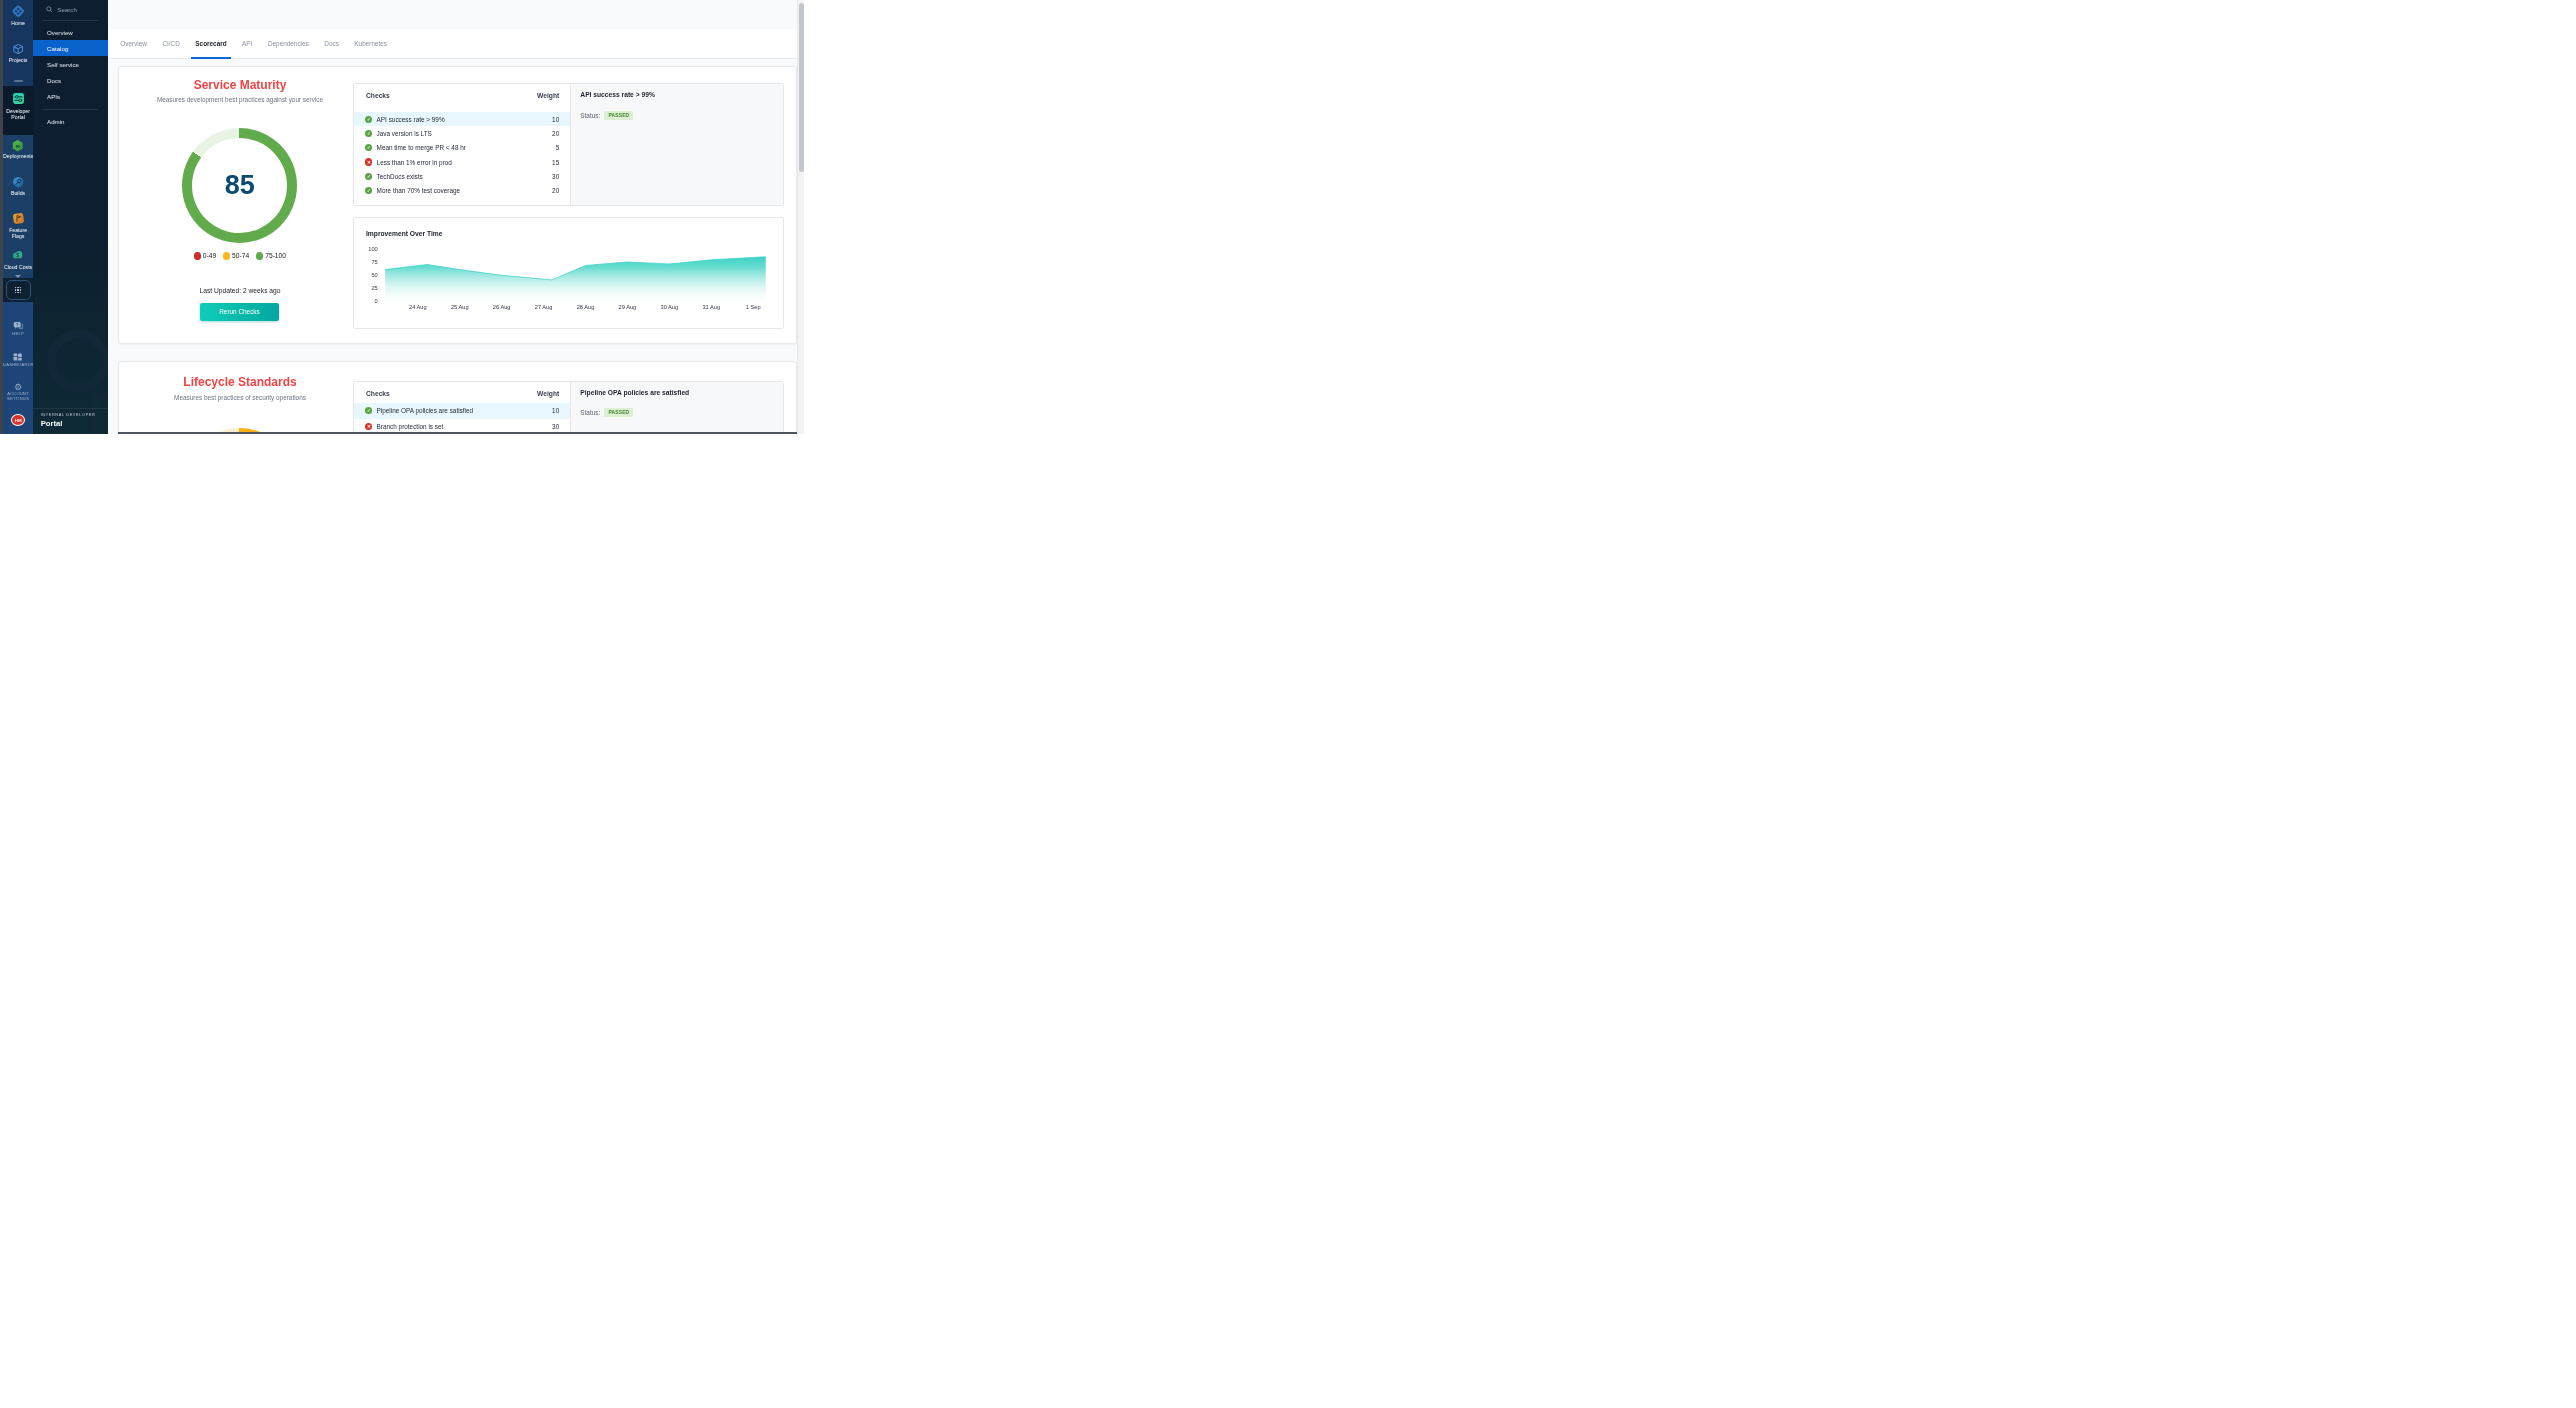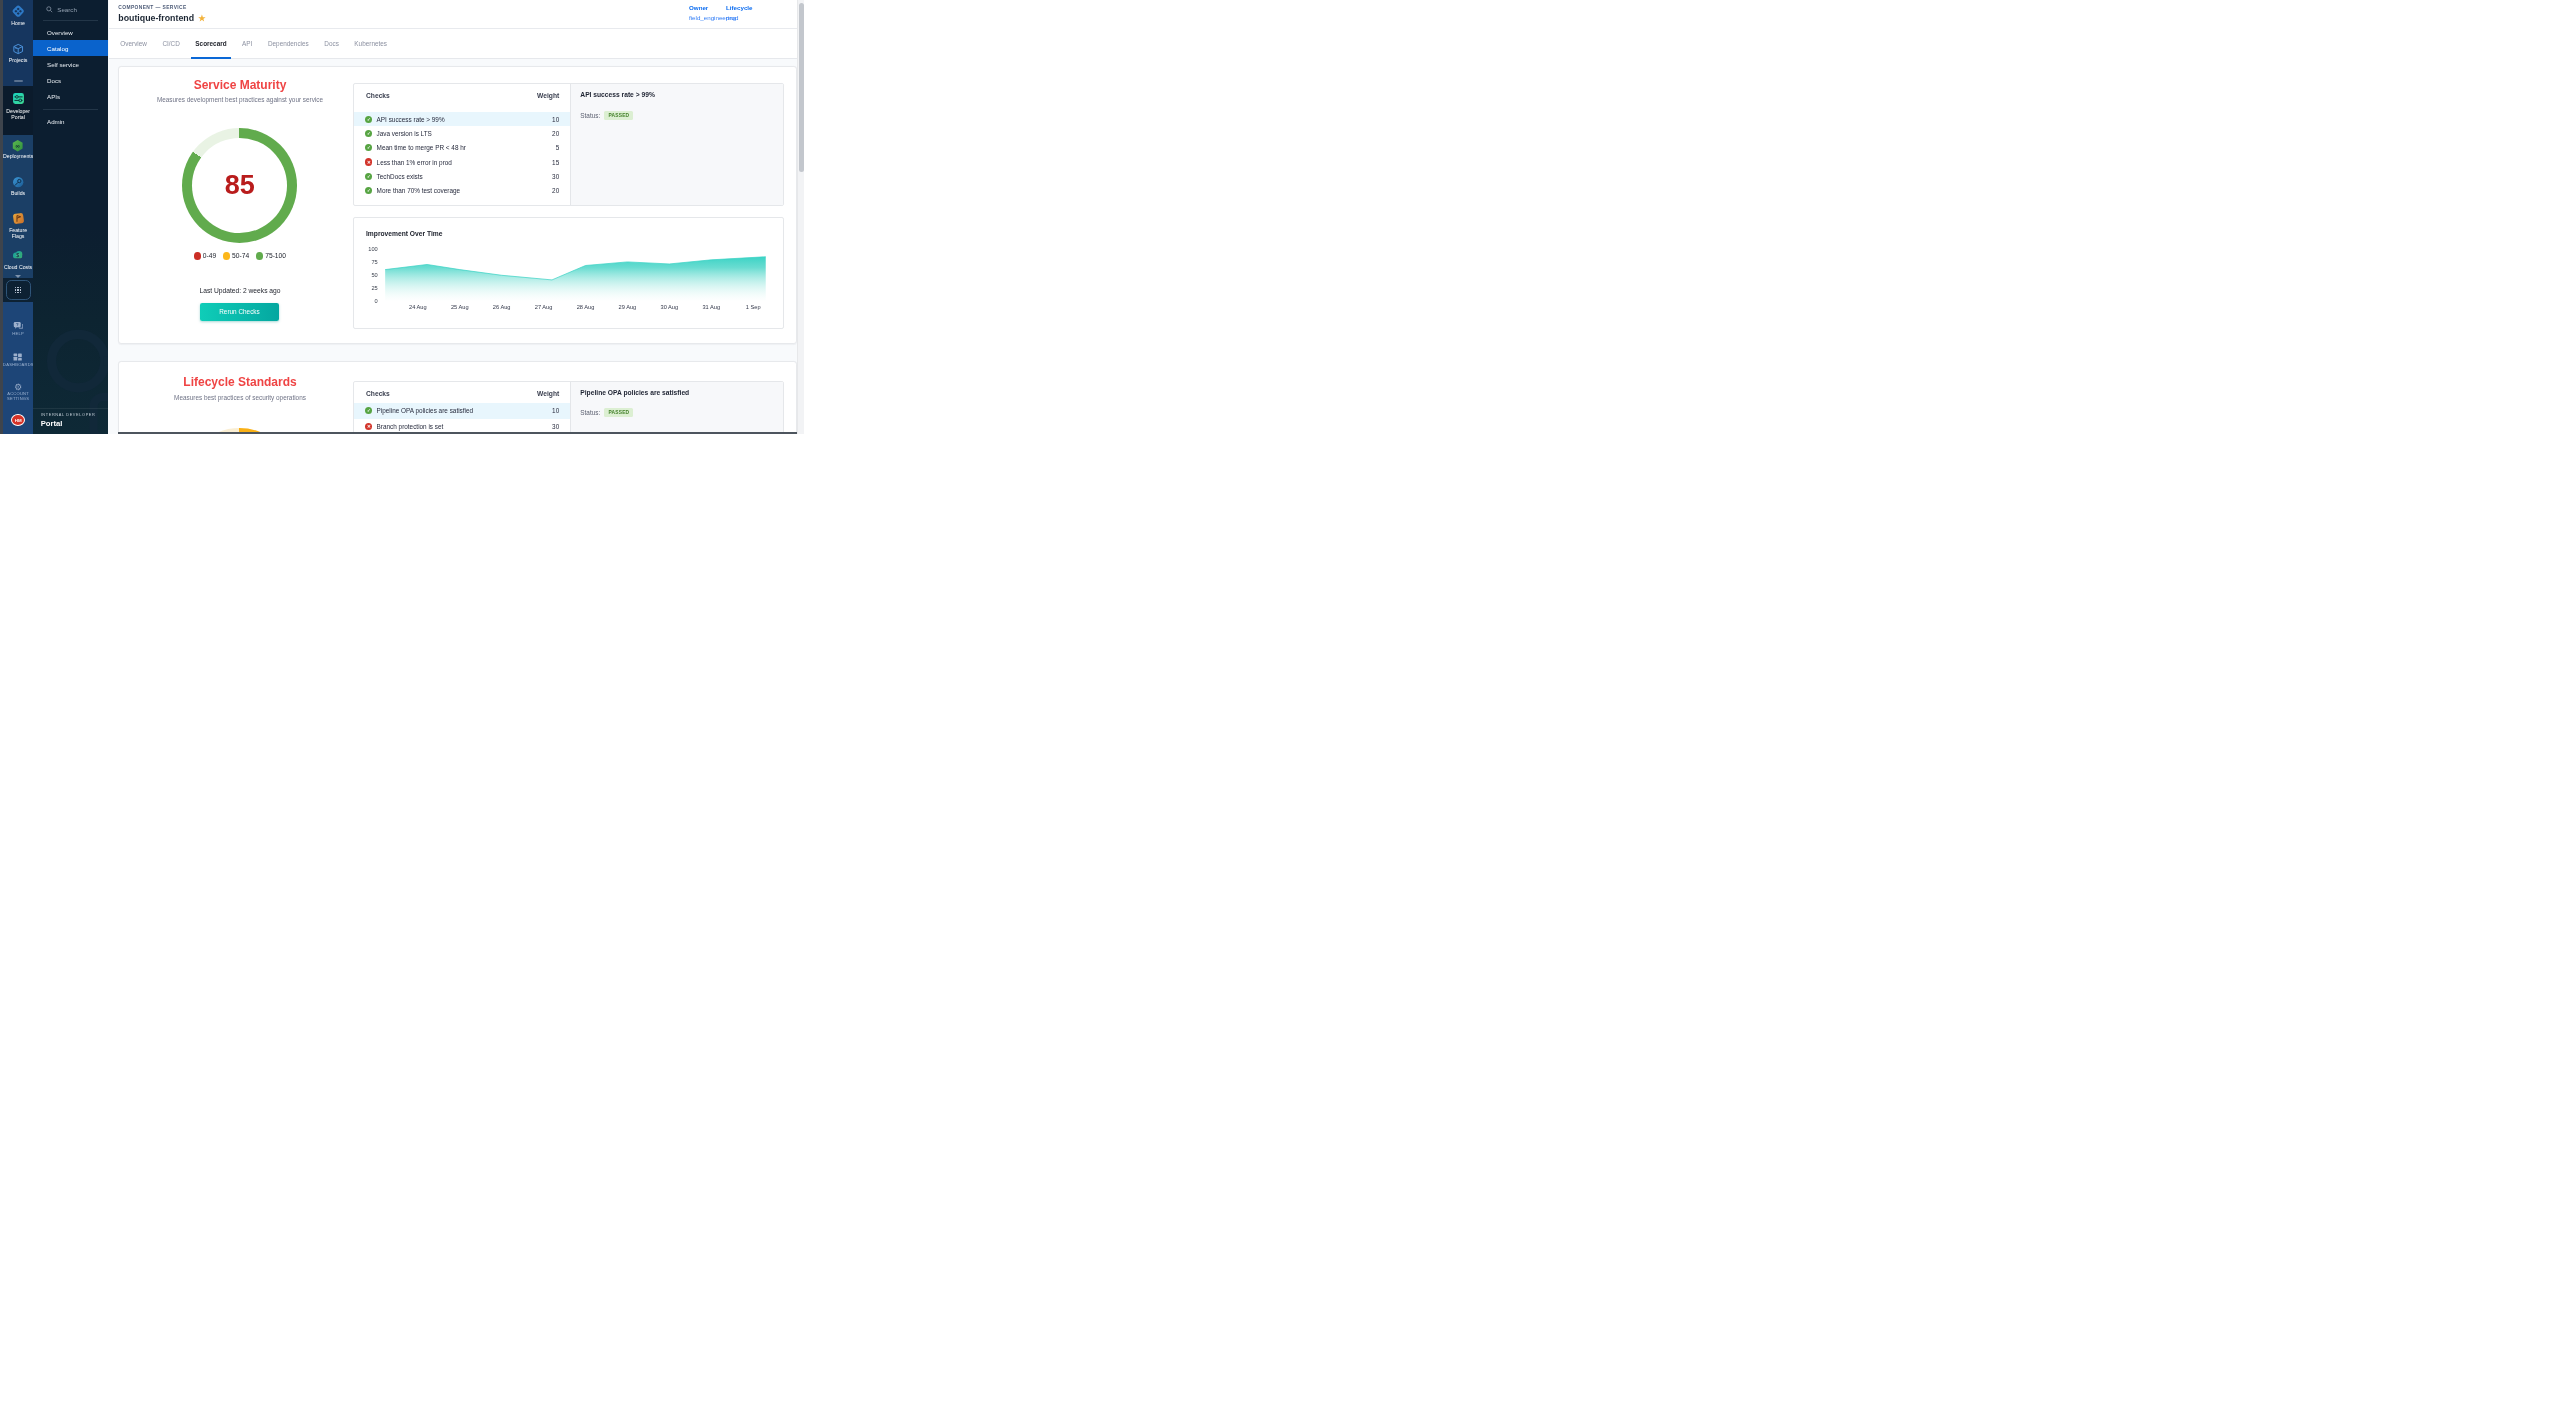--- a/index.html
+++ b/index.html
@@ -69,21 +69,21 @@
   .card{position:absolute; background:#fff; border:0.5px solid var(--card-border); border-radius:3.1px; box-shadow:0 0.5px 1px rgba(20,30,50,.04);}
   #card-mat{left:118px; top:66px; width:679px; height:278px;}
   #card-sec{left:118px; top:361px; width:679px; height:74px; overflow:hidden;}
 
   .sec-titlebox{position:absolute; left:0; width:242px; text-align:center;}
   .big-title{font-size:12px; font-weight:600; color:#ef4444;}
   .big-sub{font-size:6.4px; color:#6f7386; margin-top:4.6px;}
 
   .donut{position:absolute; width:115px; height:115px; border-radius:50%;}
   .donut .hole{position:absolute; left:10.3px; top:10.3px; width:95px; height:95px; border-radius:50%; background:#fff; display:flex; align-items:center; justify-content:center;}
-  .score{font-size:27px; font-weight:bold; color:#b91c1c;}
+  .score{font-size:27px; font-weight:bold; color:#0c4a6e;}
 
   .legend{position:absolute; left:0; top:185px; width:242px; display:flex; justify-content:center; gap:7.2px;}
   .lg-item{display:flex; align-items:center; gap:2.1px; font-size:6.7px; color:#20242e;}
   .lg-dot{width:6.7px; height:7.7px; border-radius:50%;}
 
   .last-upd{position:absolute; left:0; top:220px; width:242px; text-align:center; font-size:6.7px; color:#23262f;}
   .rerun{position:absolute; left:81px; top:236px; width:79px; height:17.5px; border:none; border-radius:2.1px;
     background:linear-gradient(90deg,var(--teal-1),var(--teal-2)); color:#fff; font-size:6.4px; font-family:inherit;
     box-shadow:0 1px 2.6px rgba(5,140,135,.35); cursor:pointer;}
 
@@ -306,36 +306,20 @@
     <div class="nav-div" style="top:109px"></div>
     <div class="nav-admin">
       <div class="nav-item" id="nav-admin">Admin</div>
     </div>
     <div class="nav-foot">
       <div class="foot-kicker">INTERNAL DEVELOPER</div>
       <div class="foot-title">Portal</div>
     </div>
   </div>
 
-  <div id="hdr">
-    <div class="kicker">COMPONENT — SERVICE</div>
-    <div class="svc-title">
-      <span>boutique-frontend</span>
-      <span class="star">★</span>
-    </div>
-    <div class="meta" style="left:580px">
-      <div class="m-label">Owner</div>
-      <div class="m-value">field_engineering</div>
-    </div>
-    <div class="meta" style="left:617px">
-      <div class="m-label">Lifecycle</div>
-      <div class="m-value">prod</div>
-    </div>
-
-  </div>
 
   <div id="tabs">
       <div class="tab">Overview</div>
       <div class="tab">CI/CD</div>
       <div class="tab active">Scorecard</div>
       <div class="tab">API</div>
       <div class="tab">Dependencies</div>
       <div class="tab">Docs</div>
       <div class="tab">Kubernetes</div>
     </div>

